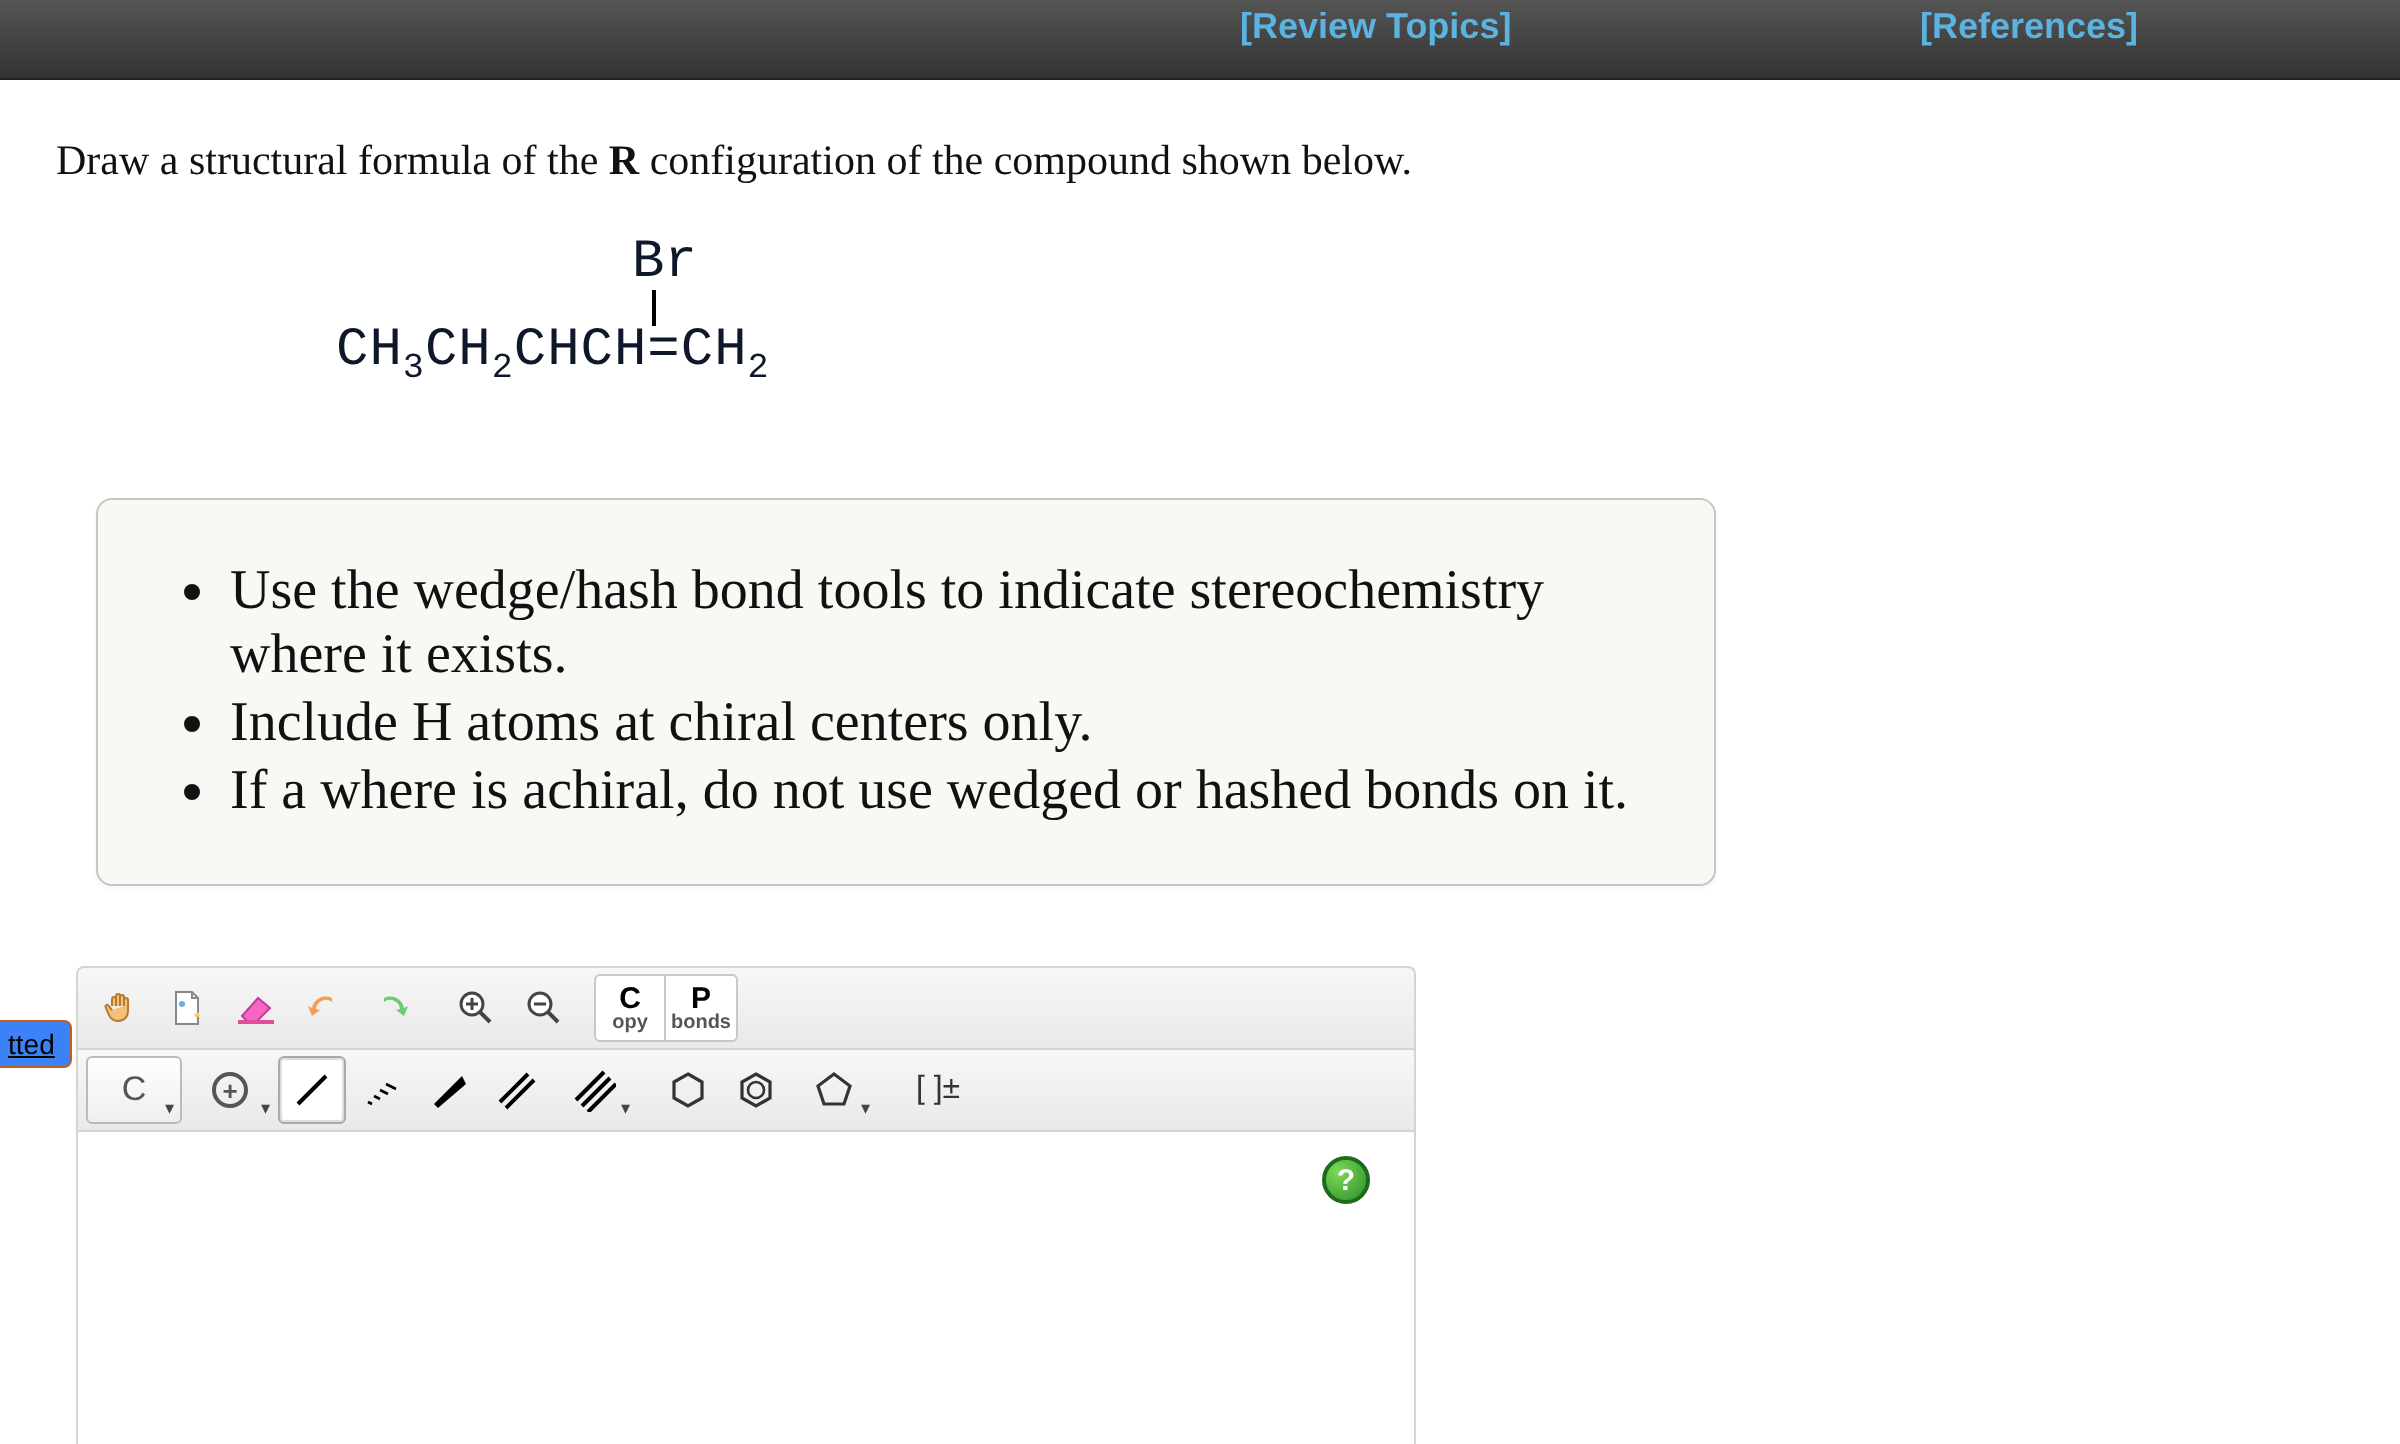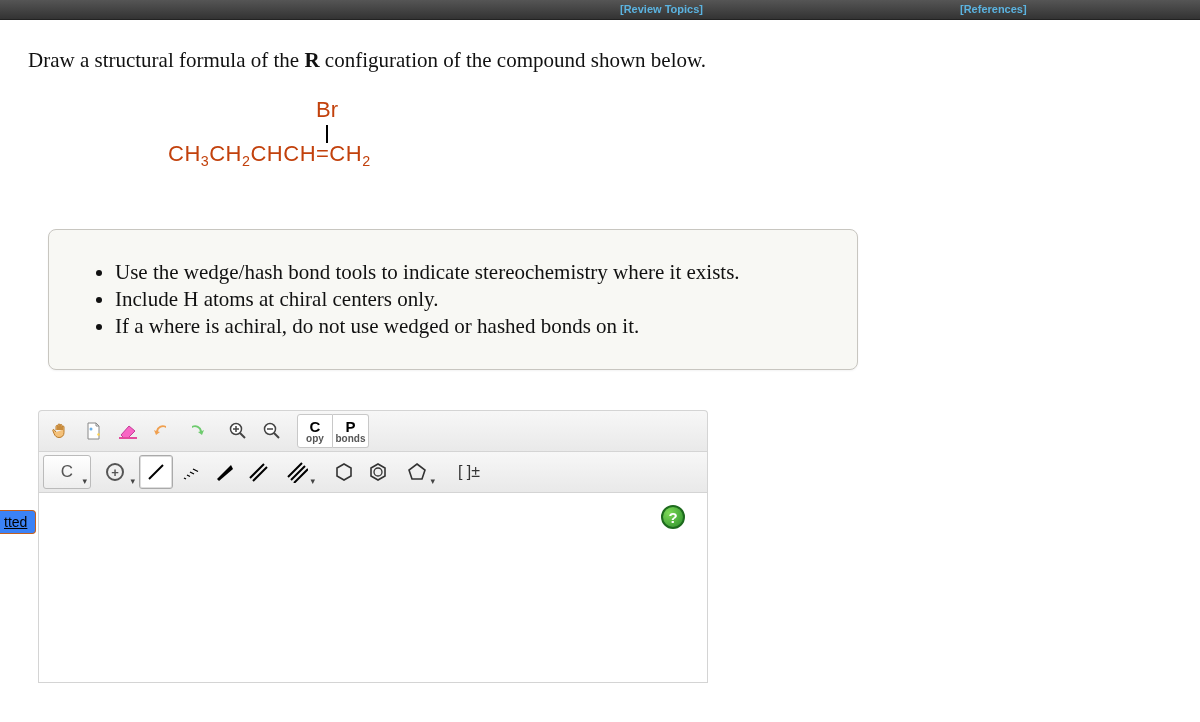--- a/index.html
+++ b/index.html
@@ -6,56 +6,56 @@
   body {
     font-family: Georgia, 'Times New Roman', serif;
     background: #fff;
     width: 1200px;
     height: 722px;
     overflow: hidden;
     position: relative;
   }
   .topbar {
     background: linear-gradient(to bottom, #555, #333);
-    height: 20px;
+    height: 40px;
     border-bottom: 1px solid #222;
     position: relative;
     color: #5bb3e0;
     font-family: Arial, sans-serif;
-    font-size: 11px;
+    font-size: 18px;
     font-weight: bold;
   }
   .topbar a { color: #5bb3e0; text-decoration: none; position: absolute; top: 3px; }
   .review { left: 620px; }
   .refs { left: 960px; }
   .content { padding: 28px 60px 0 28px; }
   .question { font-size: 21px; color: #111; }
   .question b { font-weight: bold; }
   .molecule {
     margin: 26px 0 16px 140px;
-    font-family: Liberation Sans, sans-serif;
-    font-size: 22px;
+    font-family: Liberation Mono, monospace;
+    font-size: 27px;
     line-height: 1.0;
-    color: #c2410c;
+    color: #0f172a;
     position: relative;
     height: 90px;
   }
   .mol-br { position: absolute; left: 148px; top: 0; }
   .mol-bond { position: absolute; left: 158px; top: 26px; width: 2px; height: 18px; background:#000; }
   .mol-main { position: absolute; left: 0; top: 44px; letter-spacing: 0.5px; }
   sub { font-size: 0.65em; vertical-align: sub; }
   .instructions {
     margin: 40px 0 0 20px;
     width: 810px;
     border: 1px solid #c8c6c0;
     border-radius: 8px;
     background: #f8f8f4;
     padding: 28px 24px 28px 24px;
     box-shadow: 0 1px 2px rgba(0,0,0,0.05);
-    font-size: 21px;
+    font-size: 28px;
     color: #111;
   }
   .instructions ul { list-style: disc; padding-left: 42px; }
   .instructions li { margin: 2px 0; }
   .editor {
     margin: 40px 0 0 10px;
     width: 670px;
     position: relative;
   }
   .toolbar1, .toolbar2 {

